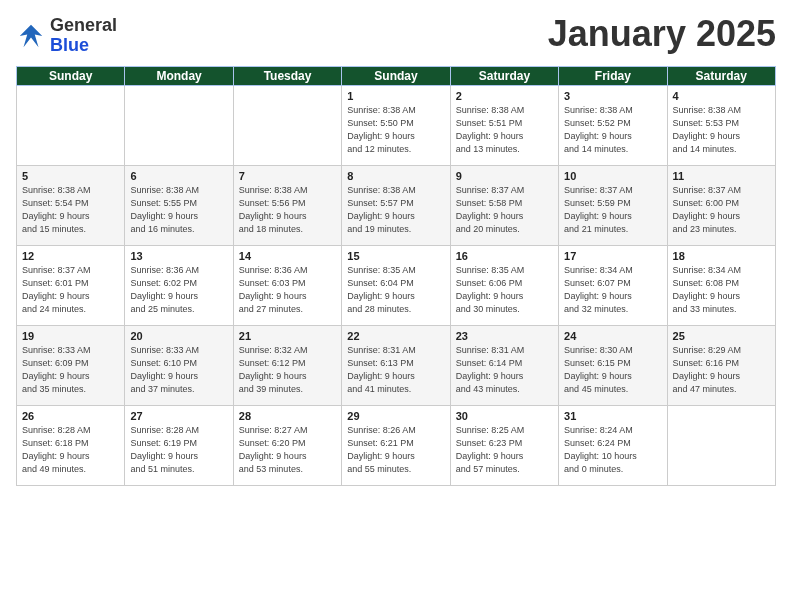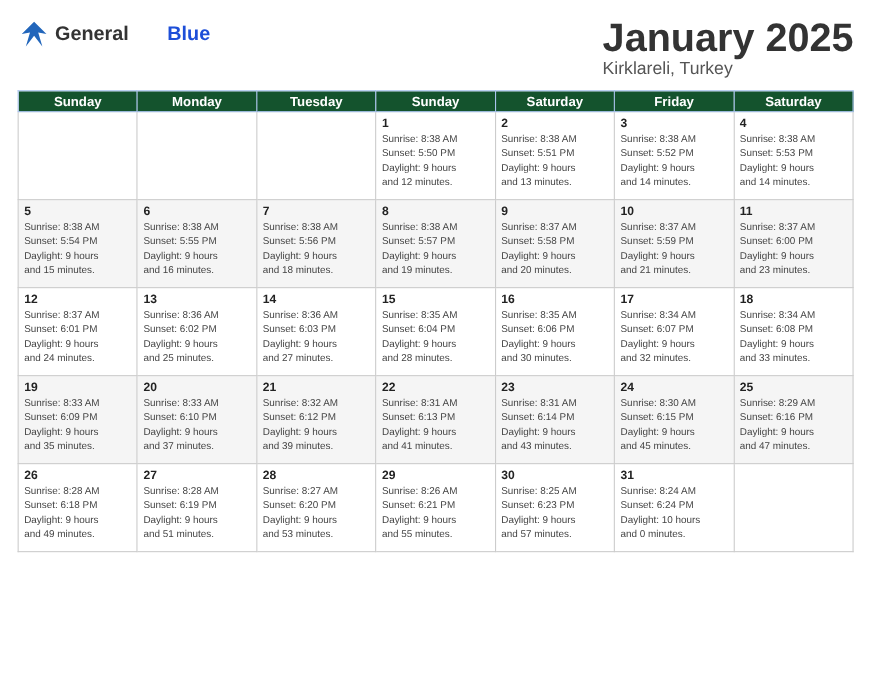--- a/index.html
+++ b/index.html
@@ -16,25 +16,24 @@
       align-items: flex-start;
       margin-bottom: 10px;
     }
     .logo {
       display: flex;
       align-items: center;
       gap: 4px;
     }
     .logo-text {
       display: flex;
-      flex-direction: row;
+      flex-direction: column;
       font-size: 18px;
       font-weight: bold;
       line-height: 1.1;
-      gap: 35px;
     }
     .logo-general { color: #333; }
     .logo-blue { color: #1d4ed8; }
     .logo-bird {
       width: 30px;
       height: 30px;
     }
     .title-block {
       text-align: left;
     }
@@ -95,21 +94,20 @@
     <svg class="logo-bird" viewBox="0 0 40 40">
       <polygon points="20,5 35,20 25,18 30,35 20,22 10,35 15,18 5,20" fill="#2266bb"></polygon>
     </svg>
     <div class="logo-text">
       <span class="logo-general">General</span>
       <span class="logo-blue">Blue</span>
     </div>
   </div>
   <div class="title-block">
     <div class="month-title">January 2025</div>
-    <div class="location">Kirklareli, Turkey</div>
   </div>
 </div>
 
 <table>
   <thead>
     <tr>
     <th>Sunday</th>
         <th>Monday</th>
         <th>Tuesday</th>
         <th>Sunday</th>

